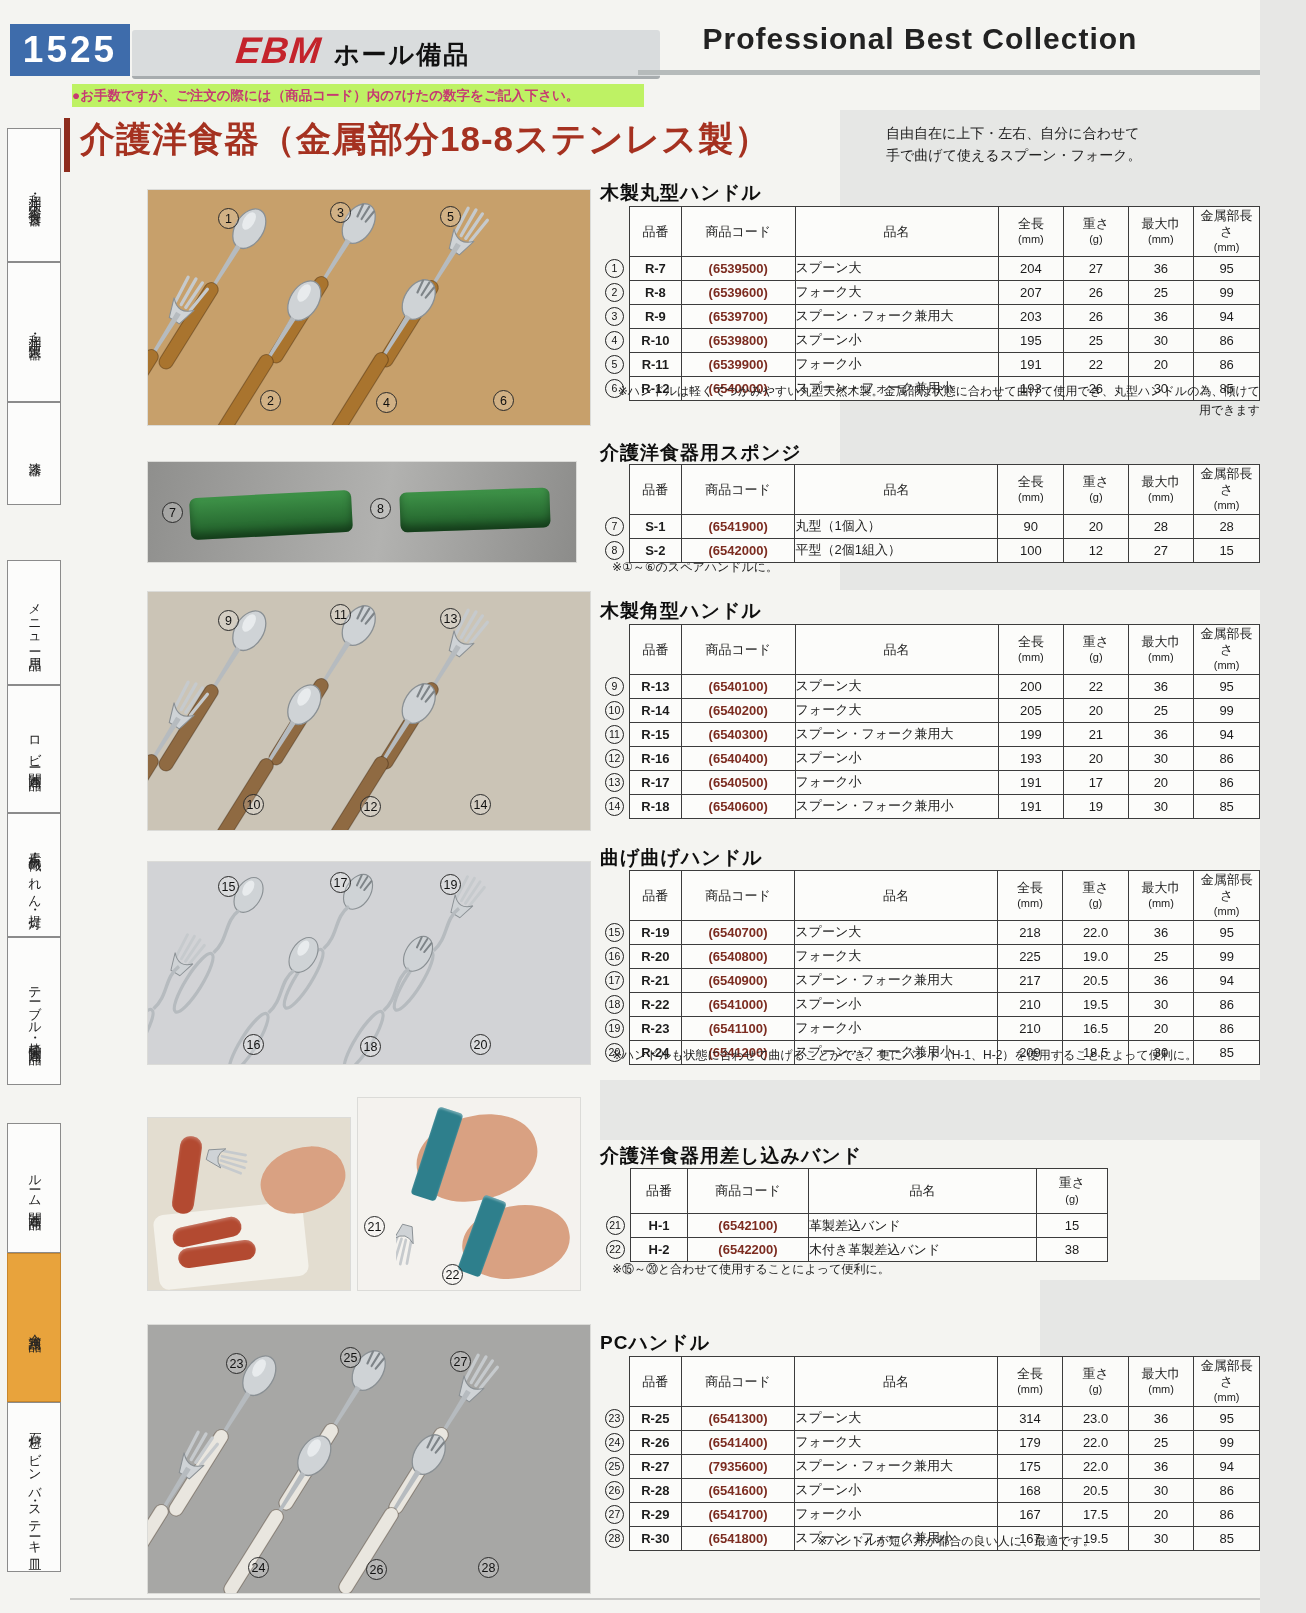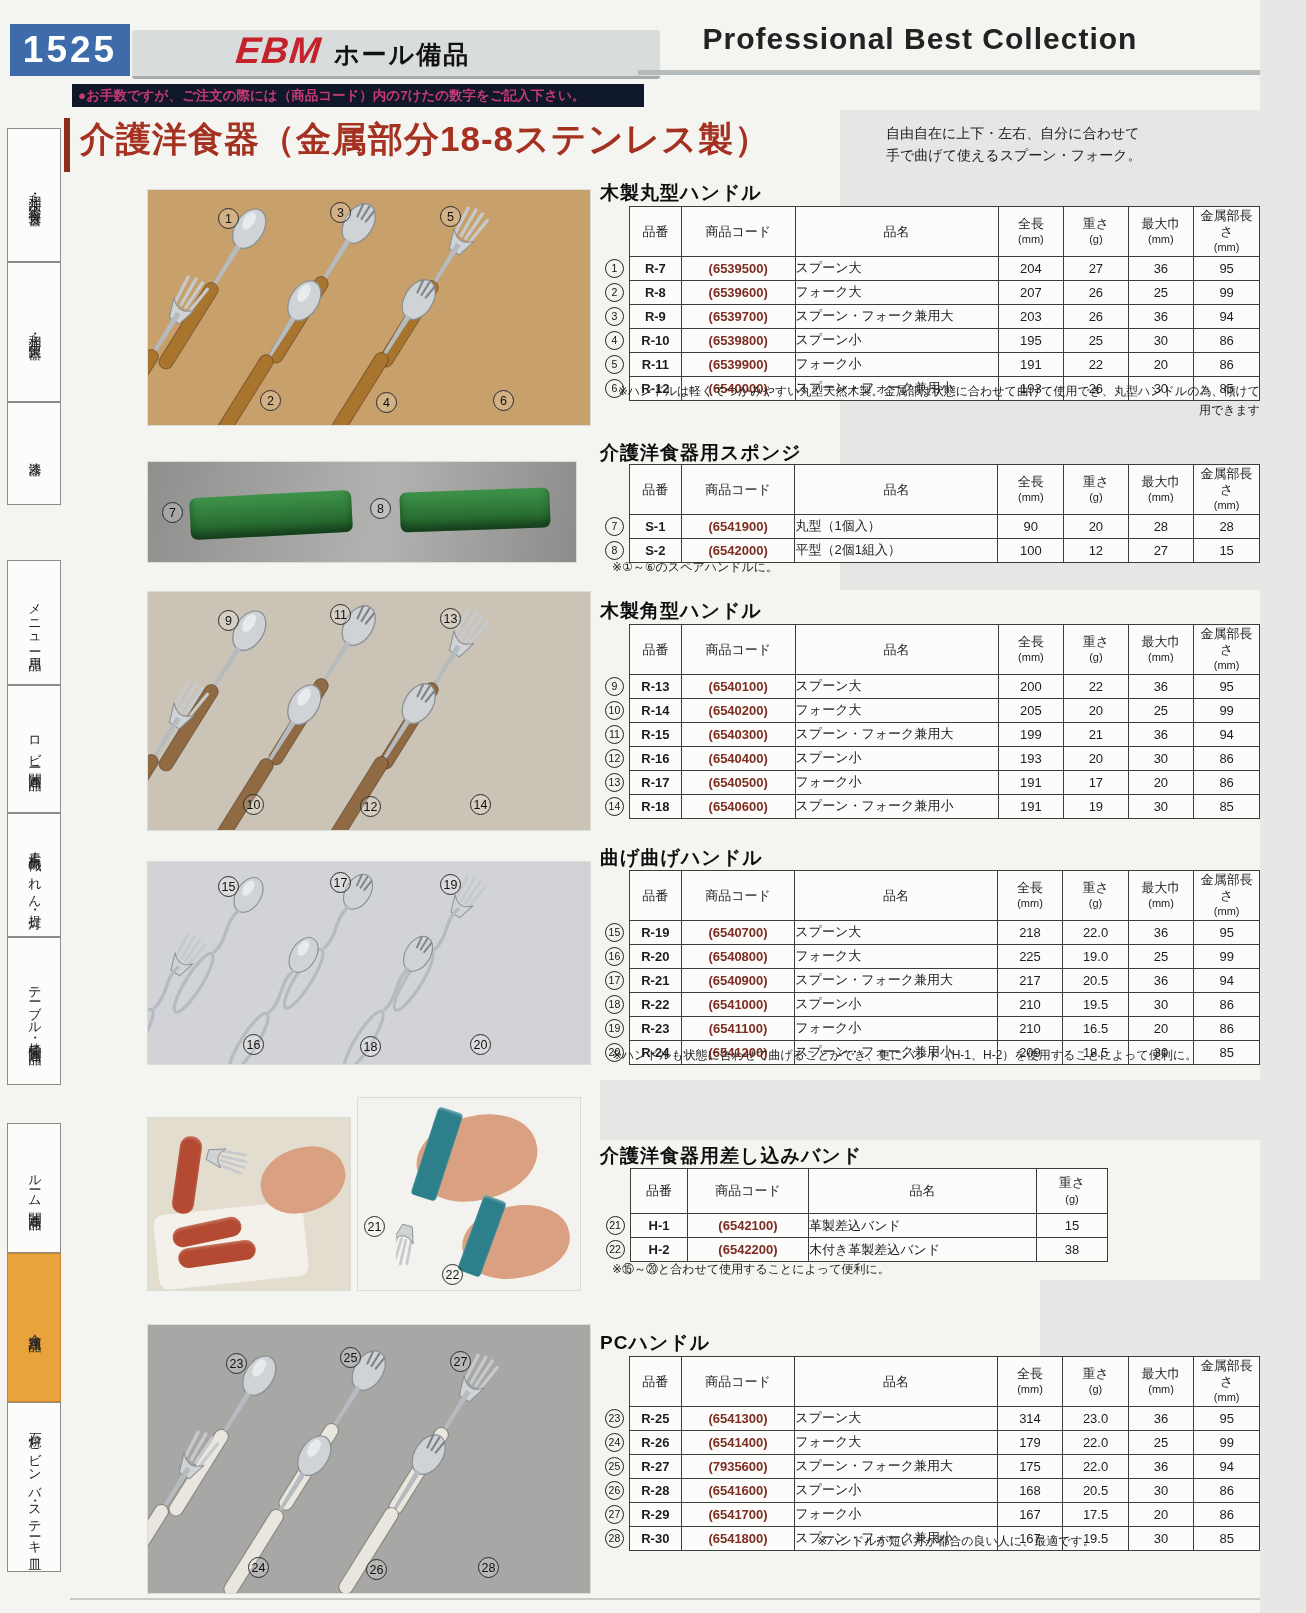--- a/index.html
+++ b/index.html
@@ -8,22 +8,22 @@
   .abs{position:absolute;}
   
   #page-number{left:10px;top:24px;width:120px;height:52px;background:#3e6cab;color:#fff;
     font-size:37px;font-weight:bold;display:flex;align-items:center;justify-content:center;letter-spacing:3px;}
   #header-band{left:132px;top:30px;width:528px;height:46px;background:#d9dcdd;border-bottom:3px solid #a7acae;border-radius:3px;}
   #brand-logo{left:236px;top:30px;font-size:37px;font-weight:bold;font-style:italic;color:#c4232b;
     letter-spacing:1px;transform:skewX(-6deg);}
   #brand-category{left:334px;top:38px;font-size:25px;font-weight:bold;color:#111;letter-spacing:2px;}
   #collection{left:640px;top:22px;width:560px;text-align:center;font-size:30px;font-weight:bold;color:#222;letter-spacing:1px;}
   #collection-rule{left:638px;top:70px;width:668px;height:5px;background:#b6bbbb;}
-  #order-note{left:72px;top:84px;width:572px;height:23px;background:#0f172a;color:#c63a72;
-    font-size:13.5px;font-weight:bold;display:flex;align-items:center;padding-left:6px;box-sizing:border-box;}
+  #order-note{left:72px;top:84px;width:572px;height:23px;background:#bef264;color:#c63a72;
+    font-size:13.5px;font-weight:bold;display:flex;align-items:center;padding-left:0;box-sizing:border-box;}
   
   #title-bar{left:64px;top:118px;width:6px;height:54px;background:#8d2c1d;}
   #main-title{left:80px;top:116px;font-size:35px;font-weight:bold;color:#a53120;letter-spacing:1px;}
   #title-desc{left:886px;top:122px;font-size:14px;line-height:1.6;color:#222;}
   
   .side-box{position:absolute;left:7px;width:54px;border:1px solid #8b8b8b;background:#fcfcfb;
     writing-mode:vertical-rl;display:flex;align-items:center;justify-content:center;text-align:center;
     font-size:13px;letter-spacing:2px;line-height:1.3;padding:6px 3px;box-sizing:border-box;color:#222;}
   .side-box.active{background:#e8a33c;border-color:#c8862b;}
   

